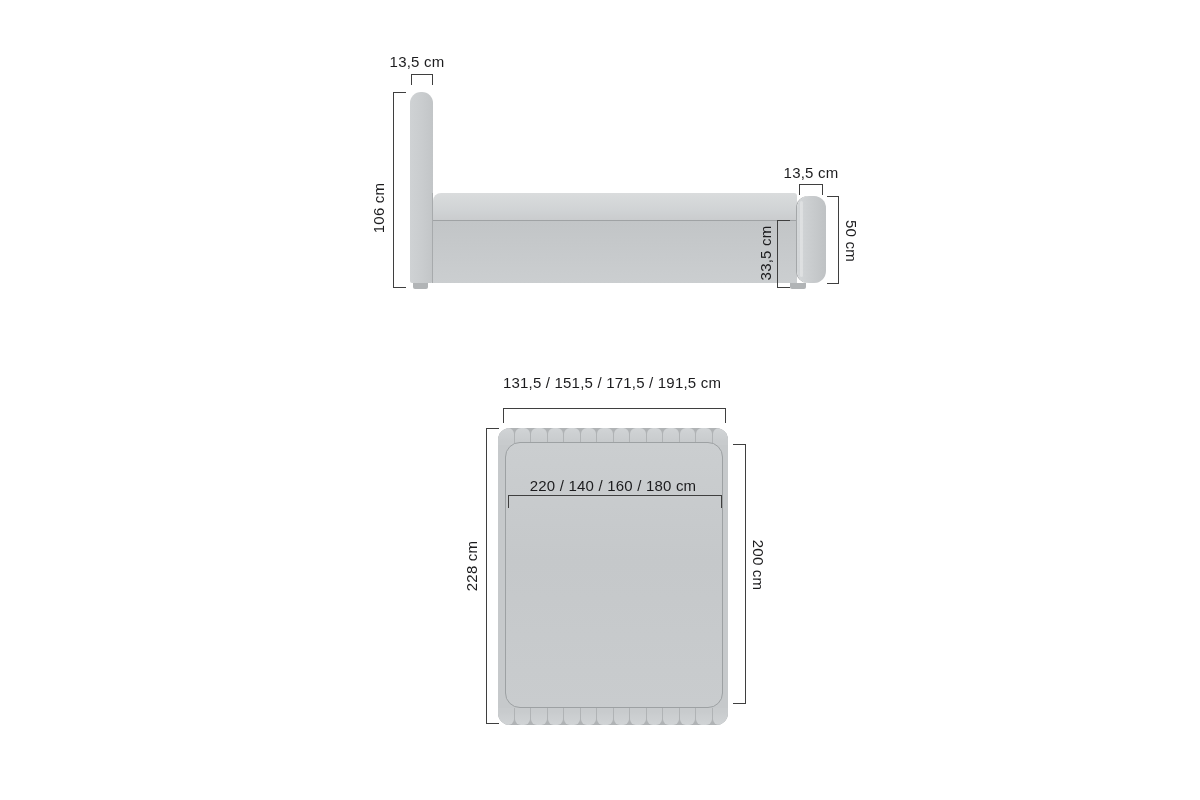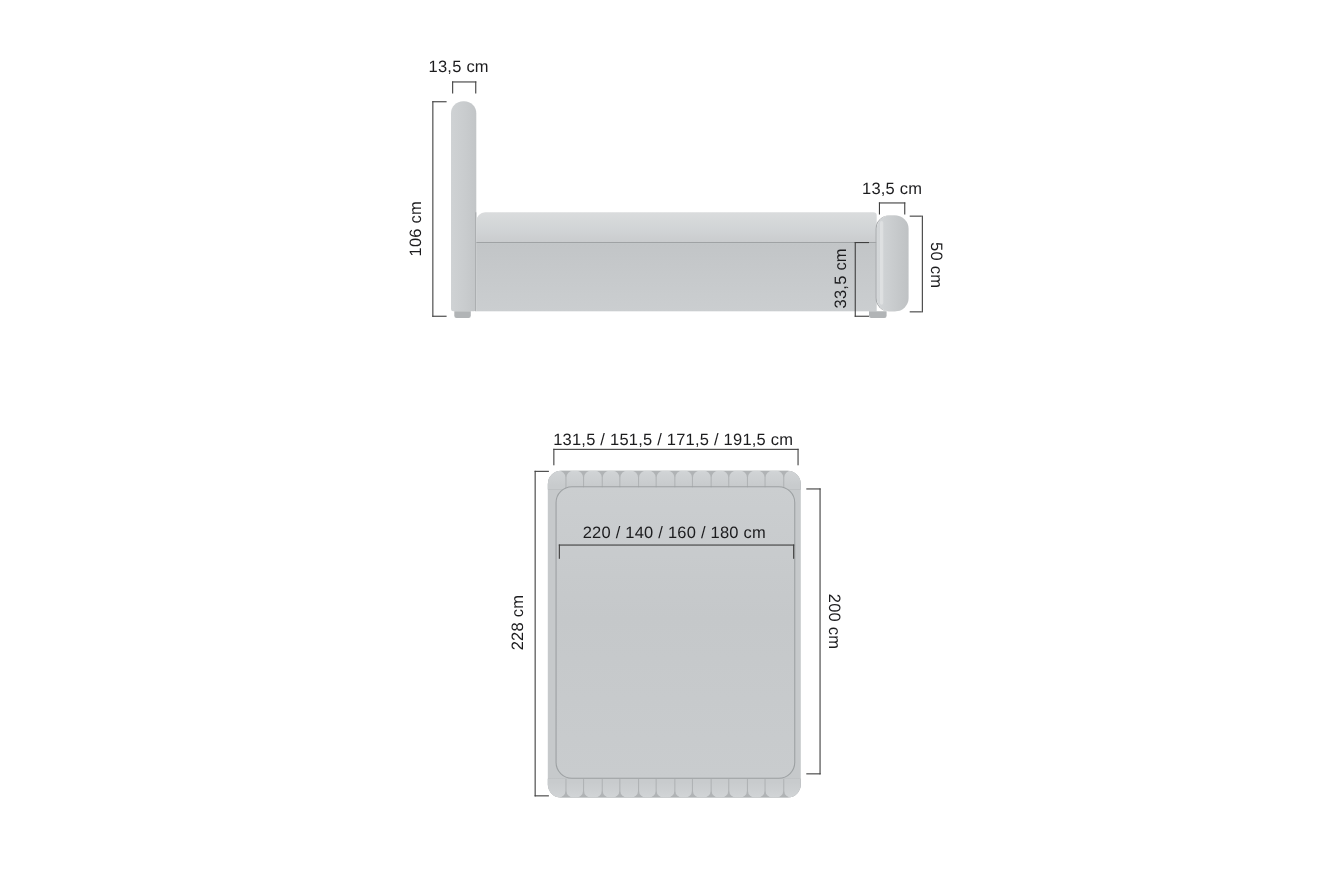--- a/index.html
+++ b/index.html
@@ -135,21 +135,21 @@
         <div class="scallop-seg"></div>
         <div class="scallop-seg"></div>
         <div class="scallop-seg"></div>
         <div class="scallop-seg"></div>
         <div class="scallop-seg"></div>
         <div class="scallop-seg"></div>
         <div class="scallop-seg"></div>
       </div>
     <div class="abs tv-mattress"></div>
 
-    <div class="dim-label" style="left:612px;top:400px;">131,5 / 151,5 / 171,5 / 191,5 cm</div>
+    <div class="dim-label" style="left:612px;top:382px;">131,5 / 151,5 / 171,5 / 191,5 cm</div>
     <div class="bracket-down" style="left:503px;top:408px;width:223px;height:15px;"></div>
 
     <div class="dim-label" style="left:613px;top:485px;">220 / 140 / 160 / 180  cm</div>
     <div class="hline" style="left:508px;top:495px;width:214px;"></div>
     <div class="vline" style="left:508px;top:495px;height:13px;"></div>
     <div class="vline" style="left:721px;top:495px;height:13px;"></div>
 
     <div class="vline" style="left:486px;top:428px;height:296px;"></div>
     <div class="hline" style="left:486px;top:428px;width:13px;"></div>
     <div class="hline" style="left:486px;top:723px;width:13px;"></div>

